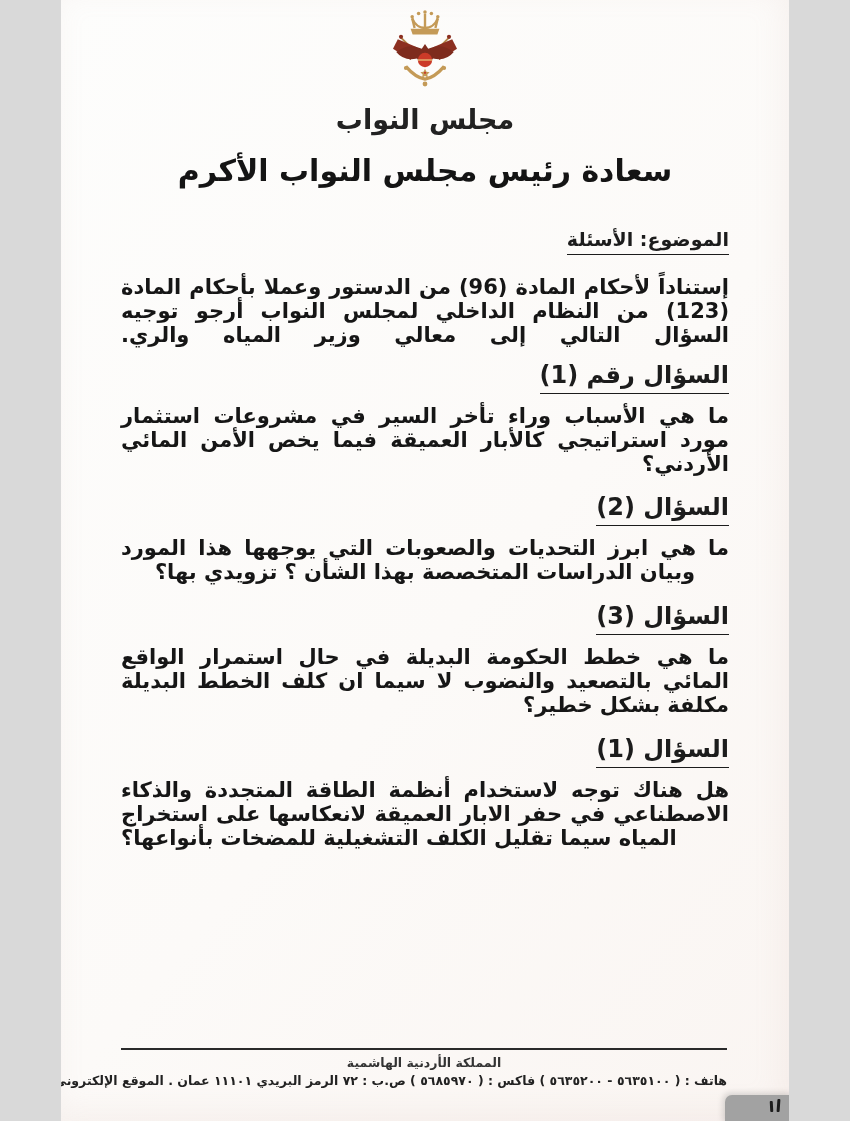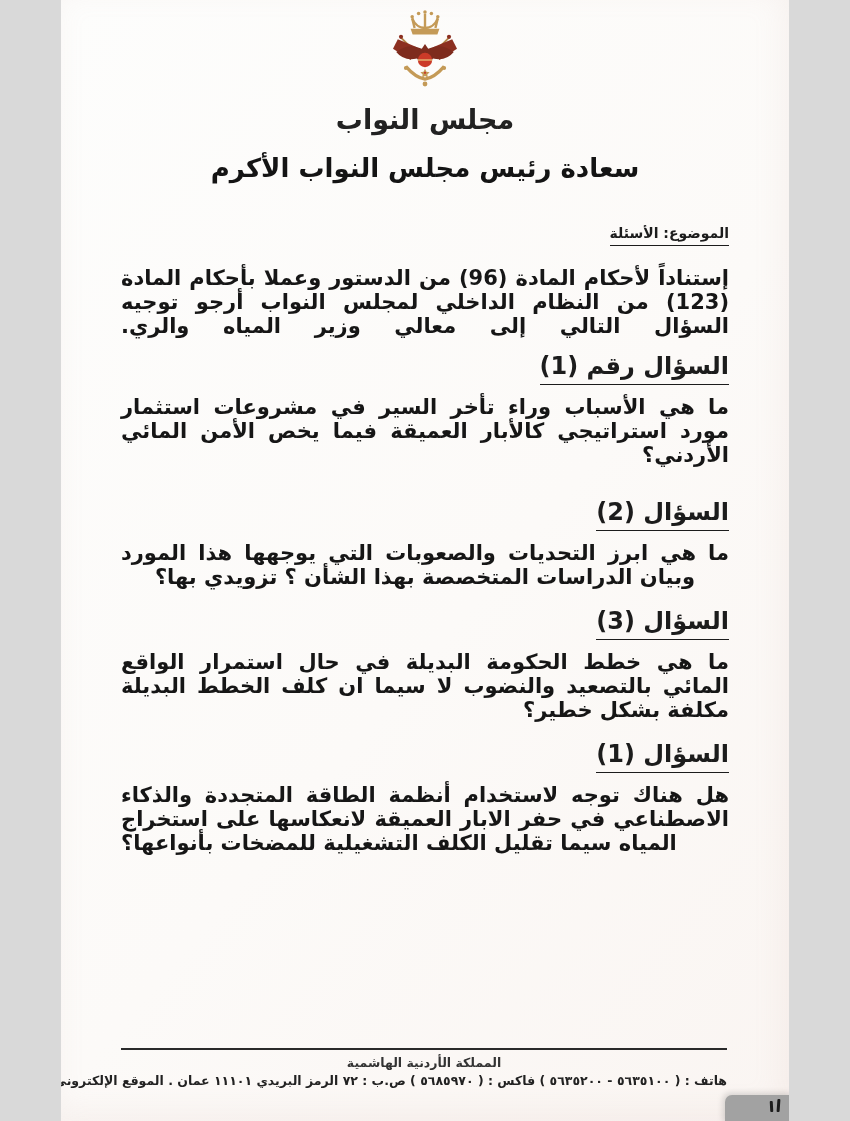--- a/index.html
+++ b/index.html
@@ -20,46 +20,46 @@
   .emblem-wrap{ text-align:center; margin-top:6px; }
   .council-calligraphy{
     text-align:center;
     font-size:27px; font-weight:700;
     letter-spacing:-1px;
     margin-top:2px;
     color:#222;
   }
   .doc-title{
     text-align:center;
-    font-size:26px; font-weight:700;
+    font-size:30px; font-weight:700;
     margin-top:18px;
     color:#141414;
   }
   .subject-row{ margin-top:30px; text-align:right; }
   .u{
     display:inline-block;
     font-weight:700;
     border-bottom:1.6px solid #1c1c1c;
     padding-bottom:4px;
   }
-  .subject-row .u{ font-size:14px; }
+  .subject-row .u{ font-size:19px; }
 
   .para{
     direction:rtl;
     text-align:justify;
     font-size:21px; font-weight:700;
     line-height:24px;
     color:#161616;
   }
   .intro{ margin-top:20px; text-align-last:justify; }
 
   .q-head{ text-align:right; font-size:20px; }
   .q-head .u{ font-size:24px; }
   .qh-1{ margin-top:14px; }
-  .qh-2{ margin-top:31px; }
+  .qh-2{ margin-top:17px; }
   .qh-3{ margin-top:18px; }
   .qh-4{ margin-top:18px; }
 
   .q-text{ margin-top:10px; }
   .last-right{ text-align-last:right; }
   .last-center{ text-align-last:center; }
   .last-left{ text-align-last:left; }
 
   .footer{
     position:absolute; left:60px; right:62px; top:1048px;

